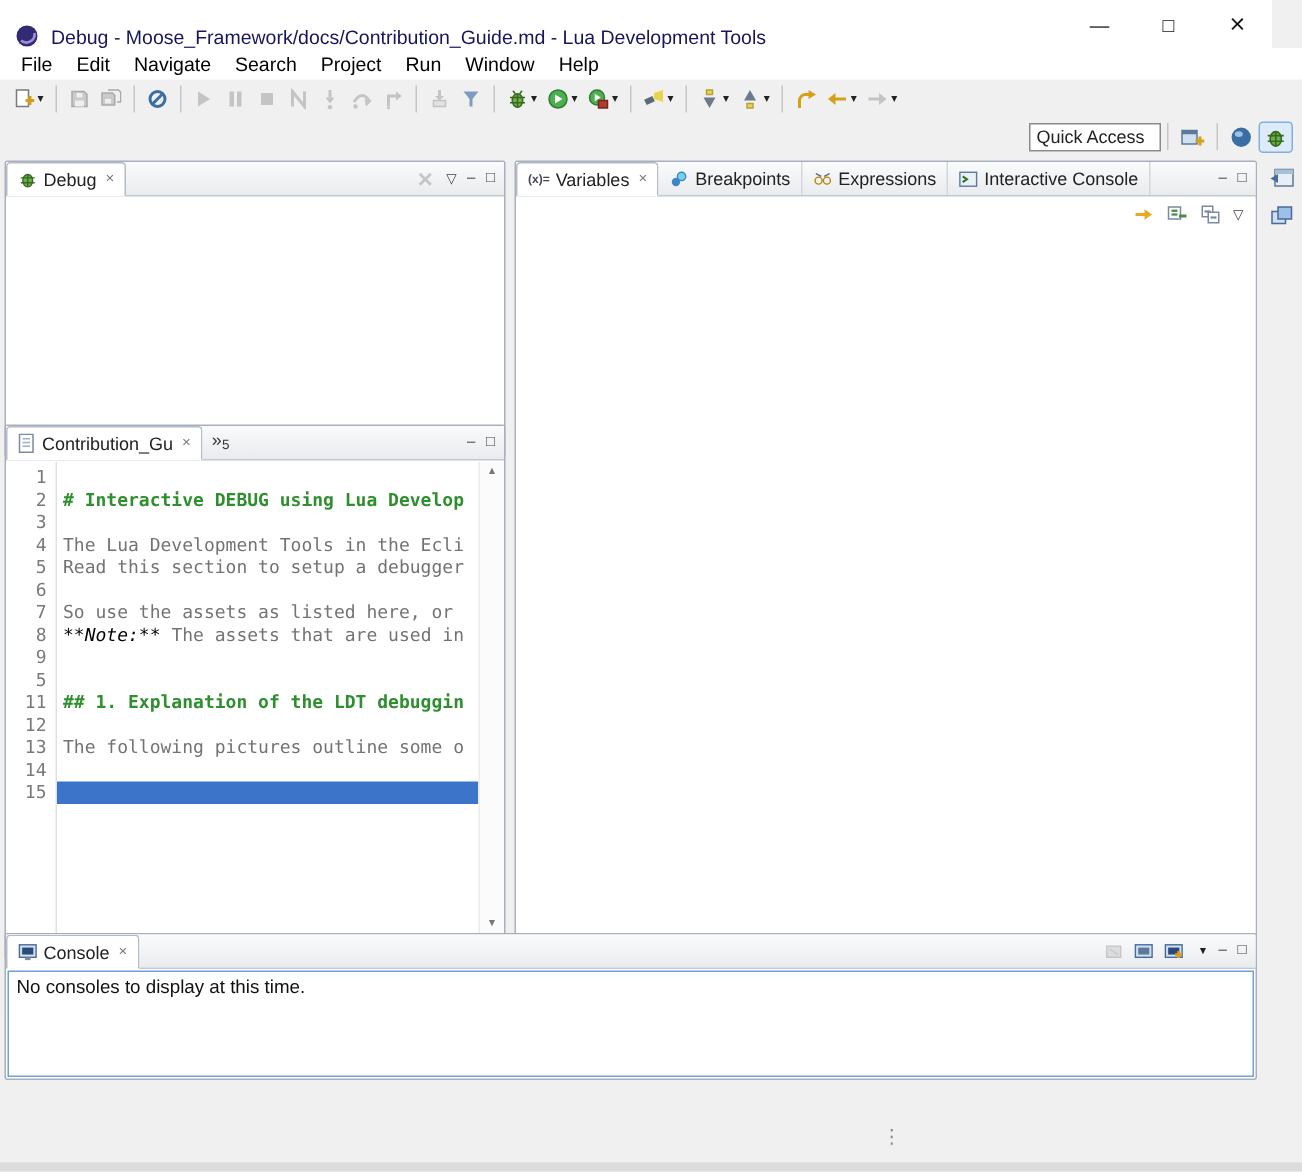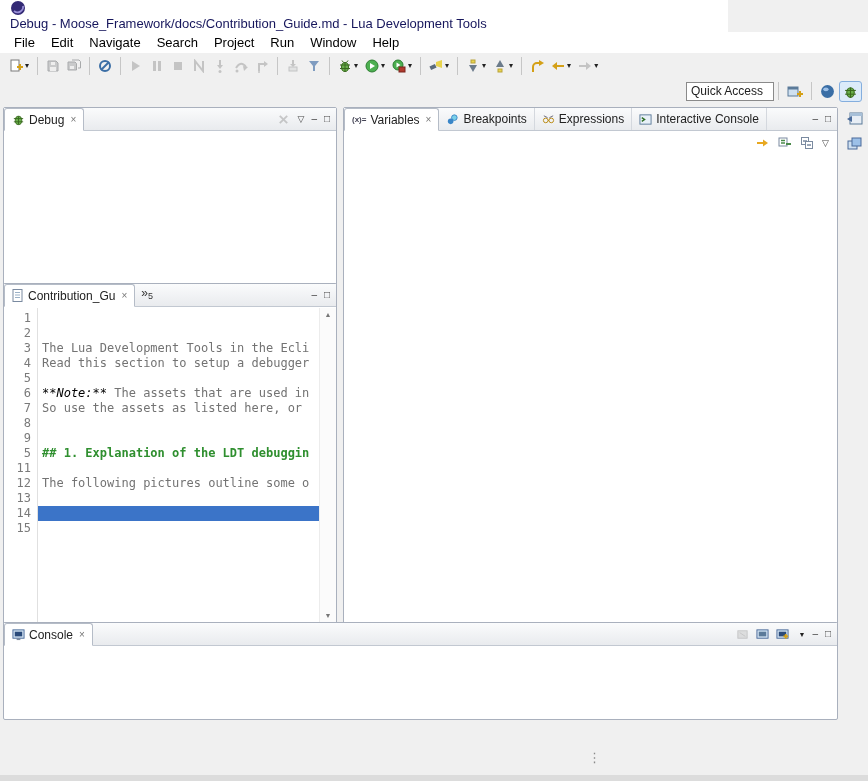--- a/index.html
+++ b/index.html
@@ -8,22 +8,22 @@
     font-family: "Liberation Sans", sans-serif;
     font-size: 13px;
     background: #f0f0f0;
     color: #000;
     overflow: hidden;
     position: relative;
   }
   svg { flex: none; display:block; }
 
   
-  .titlebar { position:absolute; left:0; top:0; width:728px; height:32px;
-    background:#fff; display:flex; align-items:flex-start; padding-left:10px;flex-direction:column; }
+  .titlebar { position:absolute; left:0; top:0; width:848px; height:32px;
+    background:#fff; display:flex; align-items:flex-end; padding-left:10px; }
   .appicon { margin-right:8px; }
   .wtitle { color:#16165c; font-size:13px; }
   .wctrls { margin-left:auto; display:flex; height:32px; }
   .wbtn { width:46px; height:32px; display:flex; align-items:center; justify-content:center;
     font-size:13px; color:#111; cursor:default; }
   .wbtn.close { font-size:18px; }
 
   
   .menubar { position:absolute; left:0; top:32px; width:868px; height:21px;
     background:#fff; display:flex; align-items:center; padding-left:6px; }
@@ -381,26 +381,27 @@
           <div class="gnum">9</div>
           <div class="gnum">5</div>
           <div class="gnum">11</div>
           <div class="gnum">12</div>
           <div class="gnum">13</div>
           <div class="gnum">14</div>
           <div class="gnum">15</div>
         </div>
       <div class="code">
           <div class="crow"></div>
+          <div class="crow"><span class="st-header"># Interactive DEBUG using Lua Develop</span></div>
           <div class="crow"></div>
           <div class="crow"><span class="st-plain">The Lua Development Tools in the Ecli</span></div>
           <div class="crow"><span class="st-plain">Read this section to setup a debugger</span></div>
           <div class="crow"></div>
+          <div class="crow"><span class="st-plain">So use the assets as listed here, or </span></div>
           <div class="crow"><span class="st-italic">**Note:**</span><span class="st-plain"> The assets that are used in</span></div>
-          <div class="crow"><span class="st-plain">So use the assets as listed here, or </span></div>
           <div class="crow"></div>
           <div class="crow"></div>
           <div class="crow"><span class="st-header">## 1. Explanation of the LDT debuggin</span></div>
           <div class="crow"></div>
           <div class="crow"><span class="st-plain">The following pictures outline some o</span></div>
           <div class="crow"></div>
           <div class="crow sel"></div>
         </div>
       <div class="vscroll">
         <span>▲</span>
@@ -514,18 +515,21 @@
           <rect x="1" y="2" width="12" height="9" fill="#cfe0f0" stroke="#4a6a9a"></rect>
           <rect x="3" y="4" width="8" height="5" fill="#2a4a7a"></rect>
           <rect x="8" y="8" width="5" height="2" fill="#d4a017"></rect>
           <rect x="9.5" y="6.5" width="2" height="5" fill="#d4a017"></rect>
         </svg>
       <span class="dd" style="font-size:7px;">▼</span>
       <span class="vbtn">–</span>
       <span class="vbtn">□</span>
     </div>
   </div>
+  <div class="console-body">
+    <div class="console-msg">No consoles to display at this time.</div>
+  </div>
 </div>
 
 <div class="statusbar">
   <span class="grip">⋮</span>
   <div class="bottom-strip"></div>
 </div>
 
 </body></html>

